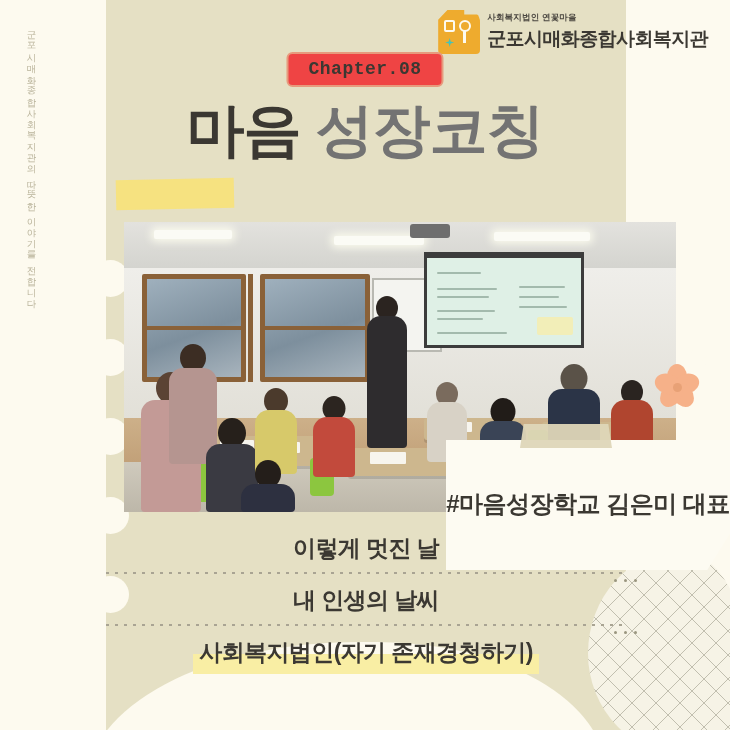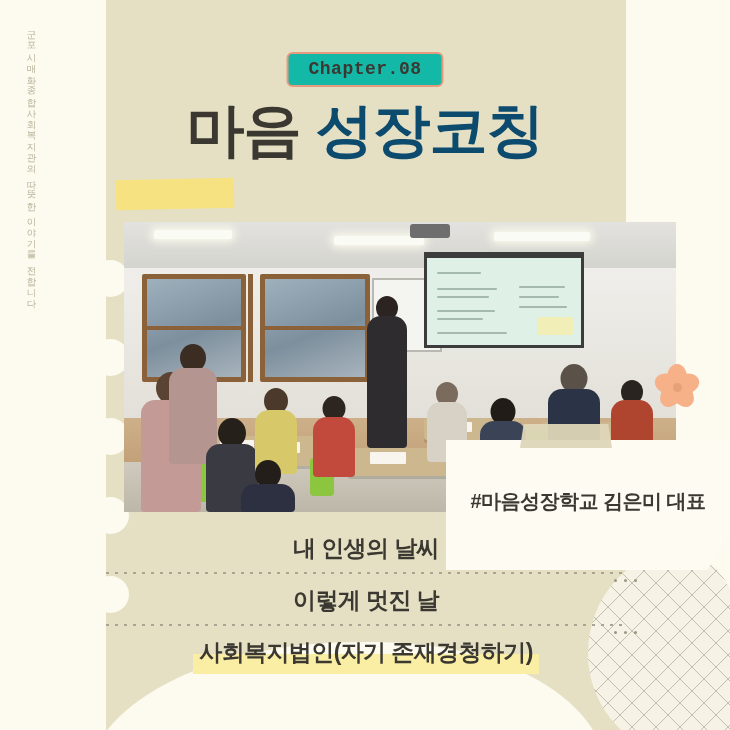--- a/index.html
+++ b/index.html
@@ -102,37 +102,37 @@
     font-size:19px; font-weight:bold; color:#3b3832; letter-spacing:-.6px; white-space:nowrap;
   }
 
   
   .chapter-badge {
     position:absolute;
     left:50%; top:52px; transform:translateX(-50%);
     border:2px solid #e79a7d;
     border-radius:6px;
     padding:5px 20px 6px;
-    background:#14b8a6;
+    background:#ef4444;
     font-family:"Liberation Mono", monospace;
     font-size:18px; font-weight:bold;
     color:#3b3832; letter-spacing:.5px;
   }
 
   
   .main-title {
     position:absolute;
     left:0; right:0; top:92px;
     text-align:center;
     font-size:58px; font-weight:bold;
     letter-spacing:-1px;
     white-space:nowrap;
   }
   .t-dark { color:#3b3832; }
-  .t-orange { color:#0c4a6e; }
+  .t-orange { color:#737373; }
 
   
   .holes { position:absolute; left:74px; top:260px; }
   .hole-row { position:relative; height:79px; }
   .hole {
     position:absolute; left:18px; top:0;
     width:37px; height:37px; border-radius:50%;
     background:#fdfaef;
   }
   .hole-line {
@@ -238,21 +238,21 @@
   }
   .info-date {
     position:absolute; left:0; right:0; top:14px;
     text-align:center;
     font-family:"Liberation Mono", monospace;
     font-size:25px; font-weight:bold; color:#f07f2d; letter-spacing:1px;
   }
   .info-host {
     position:absolute; left:0; right:0; top:48px;
     text-align:center;
-    font-size:20px; font-weight:bold; color:#3b3832; letter-spacing:-.5px;
+    font-size:24px; font-weight:bold; color:#3b3832; letter-spacing:-.5px;
     white-space:nowrap;
   }
 
   
   .flower { position:absolute; left:652px; top:362px; width:50px; height:50px; }
   .petal {
     position:absolute; left:50%; top:50%;
     width:20px; height:26px; margin:-23px 0 0 -10px;
     background:#f6b189; border-radius:50% 50% 50% 50%;
     transform-origin:50% 88%;
@@ -302,20 +302,33 @@
   <div class="paper-panel"></div>
   <div class="panel-cloud"></div>
   <div class="panel-cloud2"></div>
   <div class="hatch-blob"></div>
 
   <div class="dots" style="top:568px"><i></i><i></i><i></i></div>
   <div class="dots" style="top:620px"><i></i><i></i><i></i></div>
 
   <div class="vtext">군포시매화종합사회복지관의 따뜻한 이야기를 전합니다</div>
 
+  <div class="logo-block">
+    <div class="logo-mark">
+      <div class="body"></div>
+      <div class="g1"></div>
+      <div class="g2"></div>
+      <div class="bar"></div>
+      <div class="star"></div>
+    </div>
+    <div class="logo-text">
+      <div class="logo-sub">사회복지법인 연꽃마을</div>
+      <div class="logo-main">군포시매화종합사회복지관</div>
+    </div>
+  </div>
 
   <div class="chapter-badge">Chapter.08</div>
 
   <div class="main-title">
     <span class="t-dark">마음</span><span class="t-dark">&nbsp;</span><span class="t-orange">성장코칭</span>
   </div>
 
   <div class="holes">
     <div class="hole-row">
         <div class="hole-line"></div>
@@ -448,25 +461,25 @@
     <div class="c"></div>
   </div>
   <div>
     <div class="spark" style="left:684px; top:342px; width:5px;  height:20px; transform:rotate(16deg)"></div>
     <div class="spark" style="left:696px; top:350px; width:5px;  height:18px; transform:rotate(44deg)"></div>
     <div class="spark" style="left:704px; top:364px; width:5px;  height:16px; transform:rotate(72deg)"></div>
   </div>
 
   <div class="lines">
     <div class="line-row">
+      <span class="line-text">이렇게 멋진 날</span>
+      <span class="divider"></span>
+    </div>
+    <div class="line-row">
       <span class="line-text">내 인생의 날씨</span>
       <span class="divider"></span>
     </div>
     <div class="line-row">
-      <span class="line-text">이렇게 멋진 날</span>
-      <span class="divider"></span>
-    </div>
-    <div class="line-row">
       <span class="line-text hl">사회복지법인(자기 존재경청하기)</span>
     </div>
   </div>
 
 </div>
 
 </body></html>

